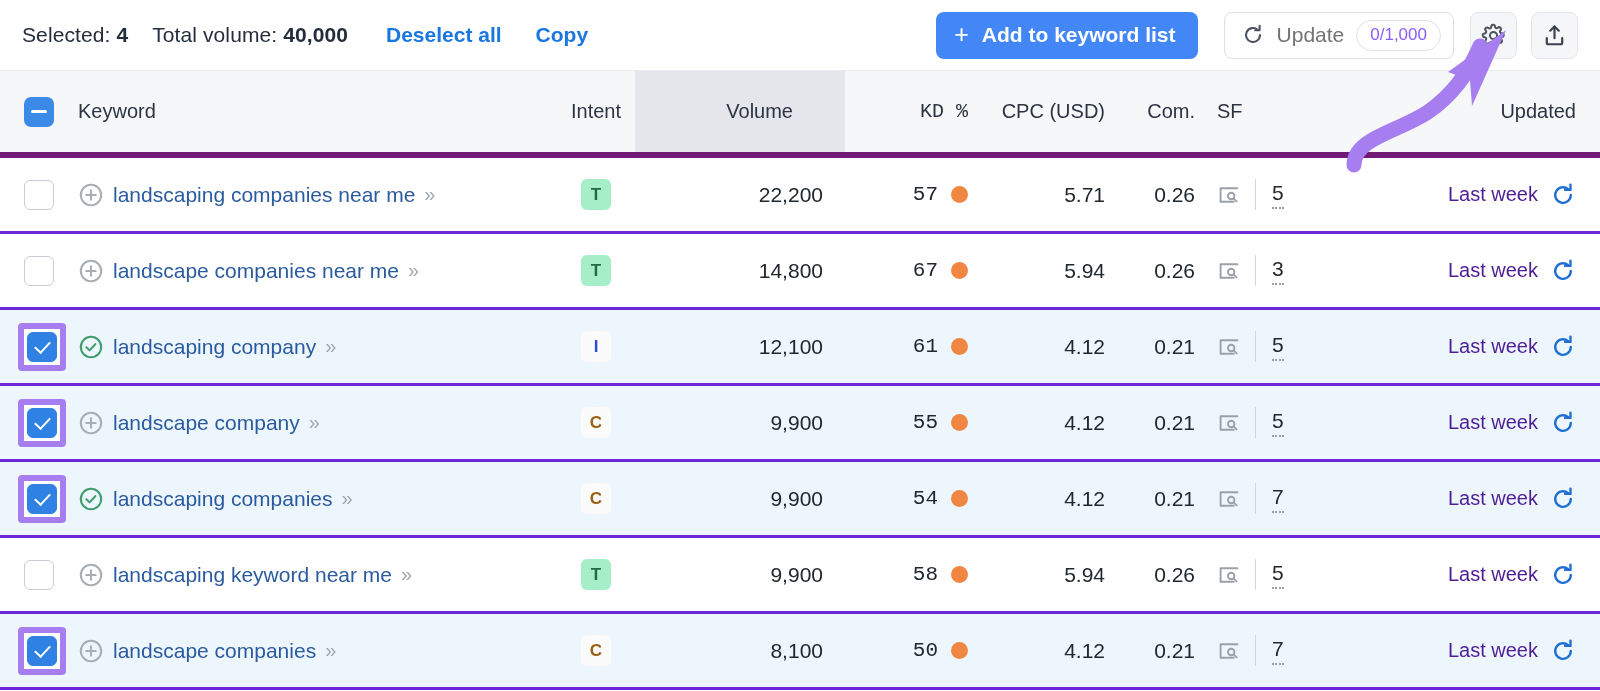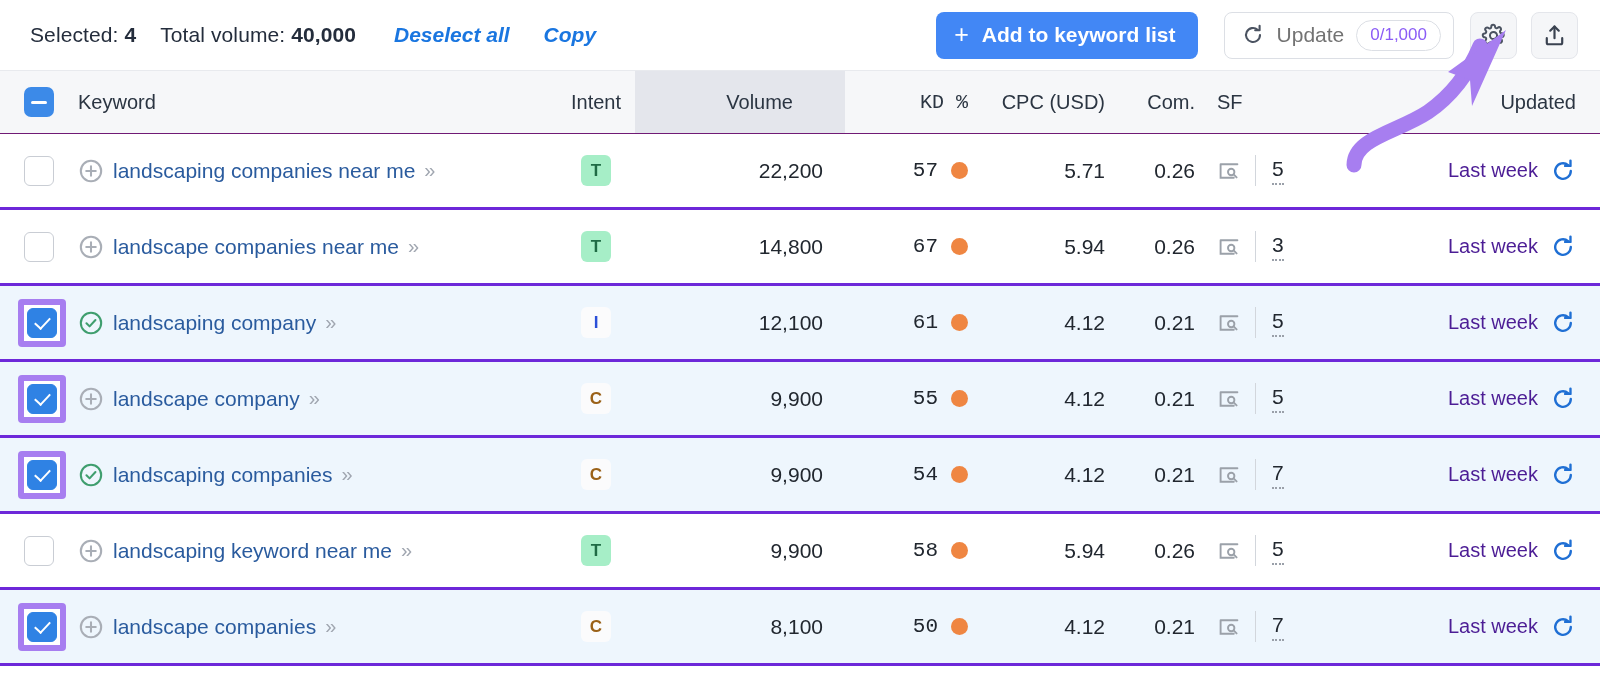--- a/index.html
+++ b/index.html
@@ -11,21 +11,21 @@
     -webkit-font-smoothing: antialiased;
     overflow: hidden;
   }
   #app { position: relative; width: 1600px; height: 691px; }
 
   
   .toolbar {
     height: 70px;
     display: flex;
     align-items: center;
-    padding: 0 22px 0 30px;
+    padding: 0 22px 0 22px;
     background: #ffffff;
     gap: 0;
   }
   .sel-text {
     font-size: 21px;
     color: #242d3c;
     white-space: nowrap;
     letter-spacing: .1px;
   }
   .sel-text .b { font-weight: 700; }
@@ -35,21 +35,20 @@
 
   .linkbtn {
     font-size: 21px;
     color: #1a76e0;
     font-weight: 700;
     cursor: pointer;
     white-space: nowrap;
     background: none; border: none;
     font-family: inherit;
     padding: 0;
-    font-style: italic;
   }
 
   .spacer { flex: 1 1 auto; }
 
   .btn-primary {
     height: 47px;
     background: #4287f5;
     border: none;
     border-radius: 8px;
     color: #ffffff;
@@ -104,24 +103,24 @@
     border: 1.4px solid #e4e6eb;
     border-radius: 8px;
     display: flex;
     align-items: center;
     justify-content: center;
     cursor: pointer;
   }
 
   
   .thead {
-    height: 64px;
+    height: 88px;
     background: #f6f7f9;
     border-top: 1px solid #e8eaee;
-    border-bottom: 1px solid #701a75;
+    border-bottom: 6px solid #701a75;
     display: flex;
     align-items: center;
     position: relative;
   }
   .thead .vol-bg {
     position: absolute;
     left: 635px; top: 0; width: 210px; height: 100%;
     background: #e4e6ec;
   }
   .th {

